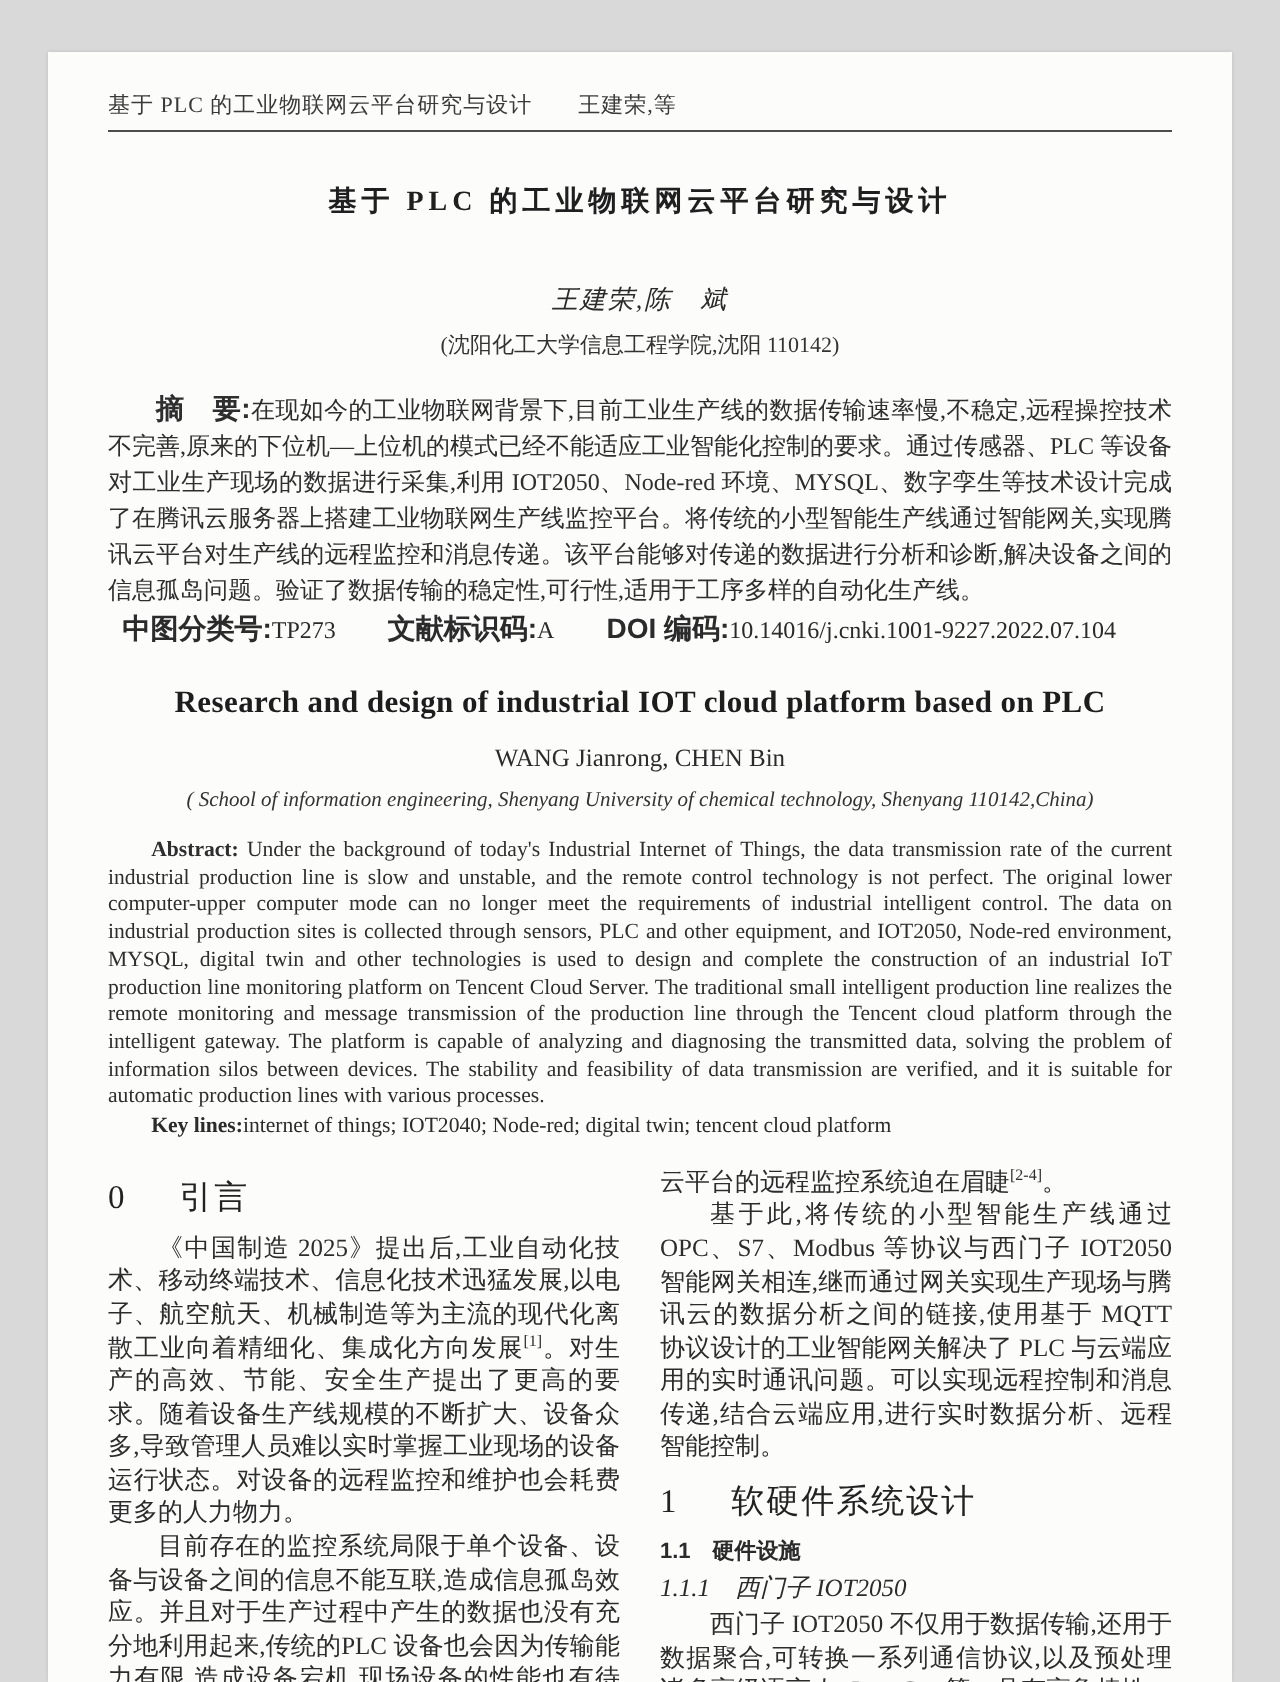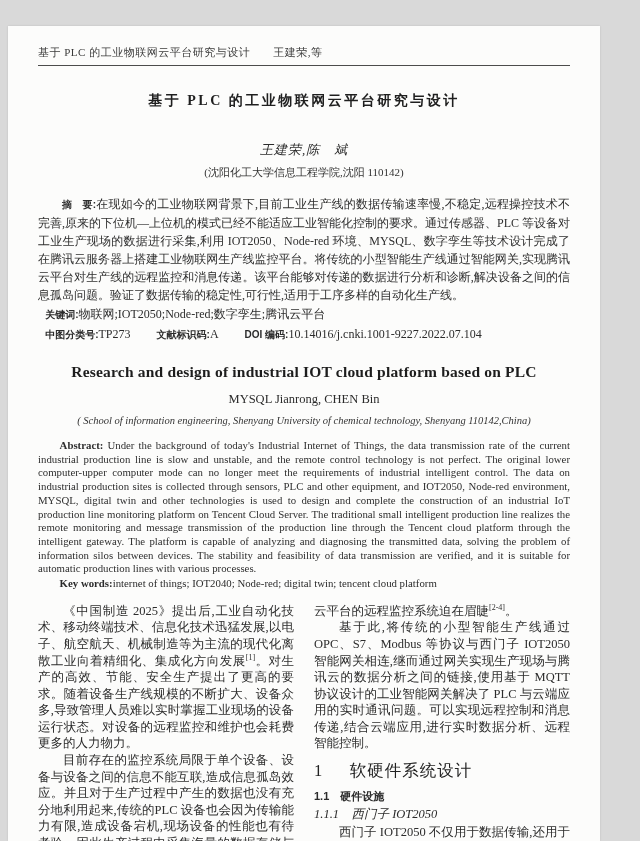--- a/index.html
+++ b/index.html
@@ -5,21 +5,21 @@
   html,body { margin:0; padding:0; }
   body {
     width:640px; height:841px; overflow:hidden;
     background:#d9d9d9;
     font-family:"Liberation Serif","DejaVu Serif",serif;
     color:#2b2b2b;
     -webkit-font-smoothing:antialiased;
   }
   .canvas { position:relative; width:640px; height:841px; }
   .page {
-    position:absolute; left:8px; top:26px; width:592px; height:815px;
+    position:absolute; left:24px; top:26px; width:592px; height:815px;
     background:#fcfcfb; overflow:hidden;
     box-shadow:0 0 2px rgba(0,0,0,.12);
     padding:0 30px; box-sizing:border-box;
   }
   .running-header {
     padding-top:19px; font-size:11px; color:#3a3a3a; letter-spacing:.5px;
   }
   .header-rule { border-bottom:1.6px solid #4c4c4c; margin-top:5px; }
   .title-zh {
     margin:26px 0 0 0; text-align:center; font-size:14px; font-weight:bold;
@@ -28,21 +28,21 @@
   .authors-zh { margin-top:31px; text-align:center; font-size:13px; font-style:italic; letter-spacing:1px; }
   .affil-zh { margin-top:6px; text-align:center; font-size:11px; color:#333; }
   p { margin:0; }
   .abstract-zh {
     margin-top:15px; font-size:12px; line-height:18px; text-align:justify;
     text-indent:2em; color:#2e2e2e;
   }
   .keywords-zh { margin-top:1px; font-size:12px; line-height:18px; text-indent:.6em; }
   .meta-line { margin-top:1px; font-size:12px; line-height:18px; text-indent:.6em; }
   .meta-line .meta-item { margin-right:26px; }
-  b.lbl { font-weight:bold; font-family:"Liberation Sans","DejaVu Sans",sans-serif; font-size:10px; }
+  b.lbl { font-weight:bold; font-family:"Liberation Sans","DejaVu Sans",sans-serif; font-size:14px; }
   .title-en {
     margin:19px 0 0 0; text-align:center; font-size:15.5px; font-weight:bold; color:#1d1d1d;
     letter-spacing:.2px;
   }
   .authors-en { margin-top:11px; text-align:center; font-size:12.5px; }
   .affil-en { margin-top:8px; text-align:center; font-size:10.5px; font-style:italic; color:#333; }
   .abstract-en {
     margin-top:13px; font-size:10.8px; line-height:13.7px; text-align:justify; text-indent:2em; color:#2e2e2e;
   }
   .abstract-en b, .keywords-en b { font-size:10.8px; }
@@ -72,35 +72,35 @@
 
     <div class="running-header">基于 PLC 的工业物联网云平台研究与设计　　王建荣,等</div>
     <div class="header-rule"></div>
 
     <h1 class="title-zh">基于 PLC 的工业物联网云平台研究与设计</h1>
     <div class="authors-zh">王建荣,陈　斌</div>
     <div class="affil-zh">(沈阳化工大学信息工程学院,沈阳 110142)</div>
 
     <p class="abstract-zh"><b class="lbl">摘　要:</b><span>在现如今的工业物联网背景下,目前工业生产线的数据传输速率慢,不稳定,远程操控技术不完善,原来的下位机—上位机的模式已经不能适应工业智能化控制的要求。通过传感器、PLC 等设备对工业生产现场的数据进行采集,利用 IOT2050、Node-red 环境、MYSQL、数字孪生等技术设计完成了在腾讯云服务器上搭建工业物联网生产线监控平台。将传统的小型智能生产线通过智能网关,实现腾讯云平台对生产线的远程监控和消息传递。该平台能够对传递的数据进行分析和诊断,解决设备之间的信息孤岛问题。验证了数据传输的稳定性,可行性,适用于工序多样的自动化生产线。</span></p>
 
-    <p class="keywords-zh"><b class="lbl">关键词:</b><span>物联网;IOT2050;Node-red;数字孪生;腾讯云平台</span></p>
 
     <p class="meta-line"><span class="meta-item"><b class="lbl">中图分类号:</b><span>TP273</span></span><span class="meta-item"><b class="lbl">文献标识码:</b><span>A</span></span><span class="meta-item"><b class="lbl">DOI 编码:</b><span>10.14016/j.cnki.1001-9227.2022.07.104</span></span></p>
 
     <h2 class="title-en">Research and design of industrial IOT cloud platform based on PLC</h2>
-    <div class="authors-en">MYSQL Jianrong, CHEN Bin</div>
+    <div class="authors-en">WANG Jianrong, CHEN Bin</div>
     <div class="affil-en">( School of information engineering, Shenyang University of chemical technology, Shenyang 110142,China)</div>
 
     <p class="abstract-en"><b>Abstract:</b> <span>Under the background of today's Industrial Internet of Things, the data transmission rate of the current industrial production line is slow and unstable, and the remote control technology is not perfect. The original lower computer-upper computer mode can no longer meet the requirements of industrial intelligent control. The data on industrial production sites is collected through sensors, PLC and other equipment, and IOT2050, Node-red environment, MYSQL, digital twin and other technologies is used to design and complete the construction of an industrial IoT production line monitoring platform on Tencent Cloud Server. The traditional small intelligent production line realizes the remote monitoring and message transmission of the production line through the Tencent cloud platform through the intelligent gateway. The platform is capable of analyzing and diagnosing the transmitted data, solving the problem of information silos between devices. The stability and feasibility of data transmission are verified, and it is suitable for automatic production lines with various processes.</span></p>
 
-    <p class="keywords-en"><b>Key words:</b><span>internet of things; IOT2040; Node-red; digital twin; tencent cloud platform</span></p>
+    <p class="keywords-en"><b>Key lines:</b><span>internet of things; IOT2040; Node-red; digital twin; tencent cloud platform</span></p>
 
     <div class="columns">
 
       <div class="col col-left">
+        <h3 class="sec-h1"><span class="sec-num">0</span><span>引言</span></h3>
 
         <p class="body indent"><span>《中国制造 2025》提出后,工业自动化技术、移动终端技术、信息化技术迅猛发展,以电子、航空航天、机械制造等为主流的现代化离散工业向着精细化、集成化方向发展</span><sup class="ref">[1]</sup><span>。对生产的高效、节能、安全生产提出了更高的要求。随着设备生产线规模的不断扩大、设备众多,导致管理人员难以实时掌握工业现场的设备运行状态。对设备的远程监控和维护也会耗费更多的人力物力。</span></p>
 
         <p class="body indent">目前存在的监控系统局限于单个设备、设备与设备之间的信息不能互联,造成信息孤岛效应。并且对于生产过程中产生的数据也没有充分地利用起来,传统的PLC 设备也会因为传输能力有限,造成设备宕机,现场设备的性能也有待考验。因此生产过程中采集海量的数据存储与分析都离不开云平台的支撑,设计一种基于</p>
 
       </div>
 
       <div class="col col-right">
         <p class="body"><span>云平台的远程监控系统迫在眉睫</span><sup class="ref">[2-4]</sup><span>。</span></p>
 

